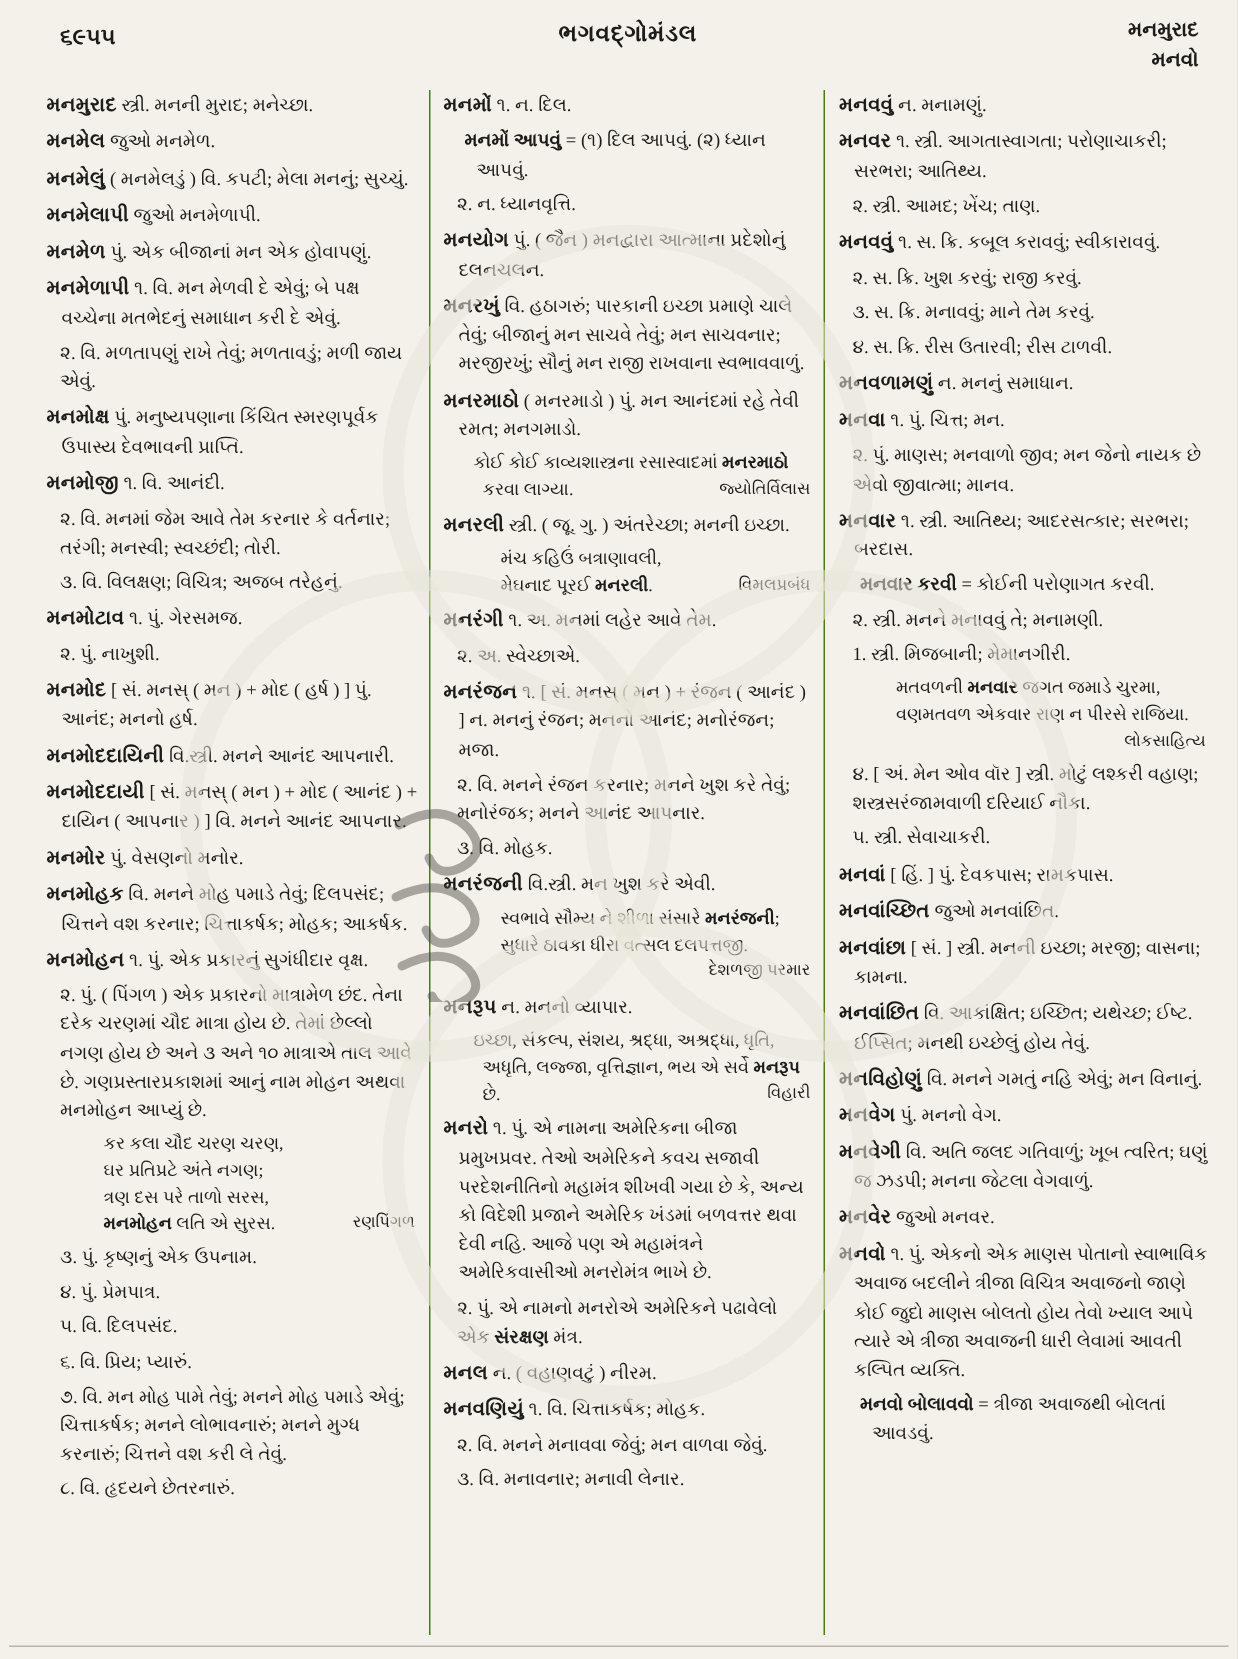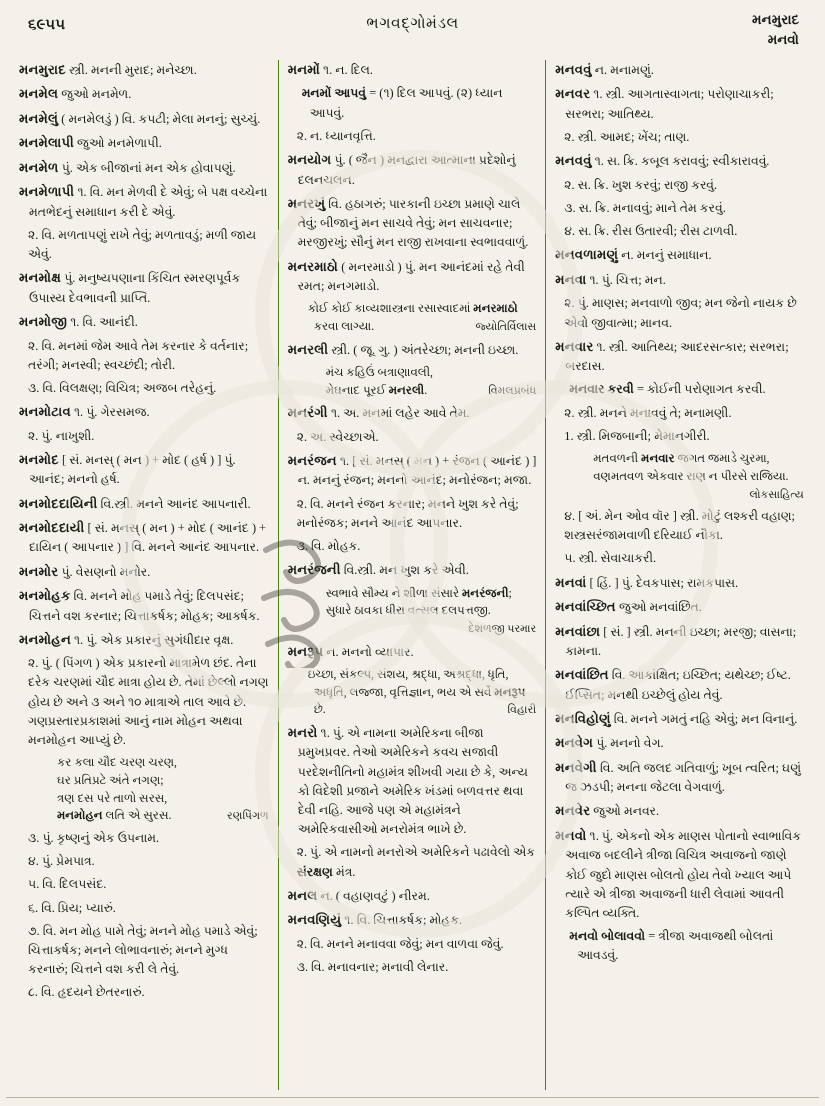--- a/index.html
+++ b/index.html
@@ -5,32 +5,33 @@
   html,body{margin:0;padding:0;background:#d8d5cc;}
   .page{
     position:relative;
     width:825px;height:1106px;
     margin:0 auto;
     background:#f3f1ea;
     color:#1c1b18;
     font-family:"Liberation Serif","DejaVu Serif",serif;
     overflow:hidden;
     box-sizing:border-box;
+    padding-left:12px;
   }
   
   .wm-circle{position:absolute;border-radius:50%;border:14px solid #e7e3d8;opacity:.55;pointer-events:none;}
   .wm1{width:300px;height:300px;left:120px;top:380px;}
   .wm2{width:300px;height:300px;left:390px;top:380px;}
   .wm3{width:300px;height:300px;left:255px;top:610px;}
   .wm4{width:300px;height:300px;left:255px;top:150px;}
   .ornament{position:absolute;left:246px;top:528px;opacity:.6;pointer-events:none;}
   
   .header{position:relative;height:58px;}
   .pageno{position:absolute;left:28px;top:16px;font-weight:bold;font-size:15px;}
-  .title{position:absolute;left:0;right:0;top:14px;text-align:center;font-weight:normal;font-size:15.5px;letter-spacing:.5px;}
+  .title{position:absolute;left:0;right:0;top:14px;text-align:center;font-weight:bold;font-size:15.5px;letter-spacing:.5px;}
   .guides{position:absolute;right:26px;top:10px;text-align:right;font-weight:bold;font-size:13.5px;line-height:1.45;}
   
   .columns{display:flex;align-items:stretch;padding:2px 12px 0 10px;height:1030px;overflow:hidden;}
   .col{width:33.33%;box-sizing:border-box;padding:0 7px 0 9px;font-size:12.4px;line-height:1.55;overflow:hidden;}
   .col+.col{border-left:1px solid #4d7c0f;}
   .col p{margin:0 0 4px 0;}
   .entry{padding-left:10px;text-indent:-10px;}
   .hw{font-size:13.2px;letter-spacing:.2px;}
   .sense{padding-left:9px;}
   .idiom{padding-left:22px;text-indent:-8px;}

